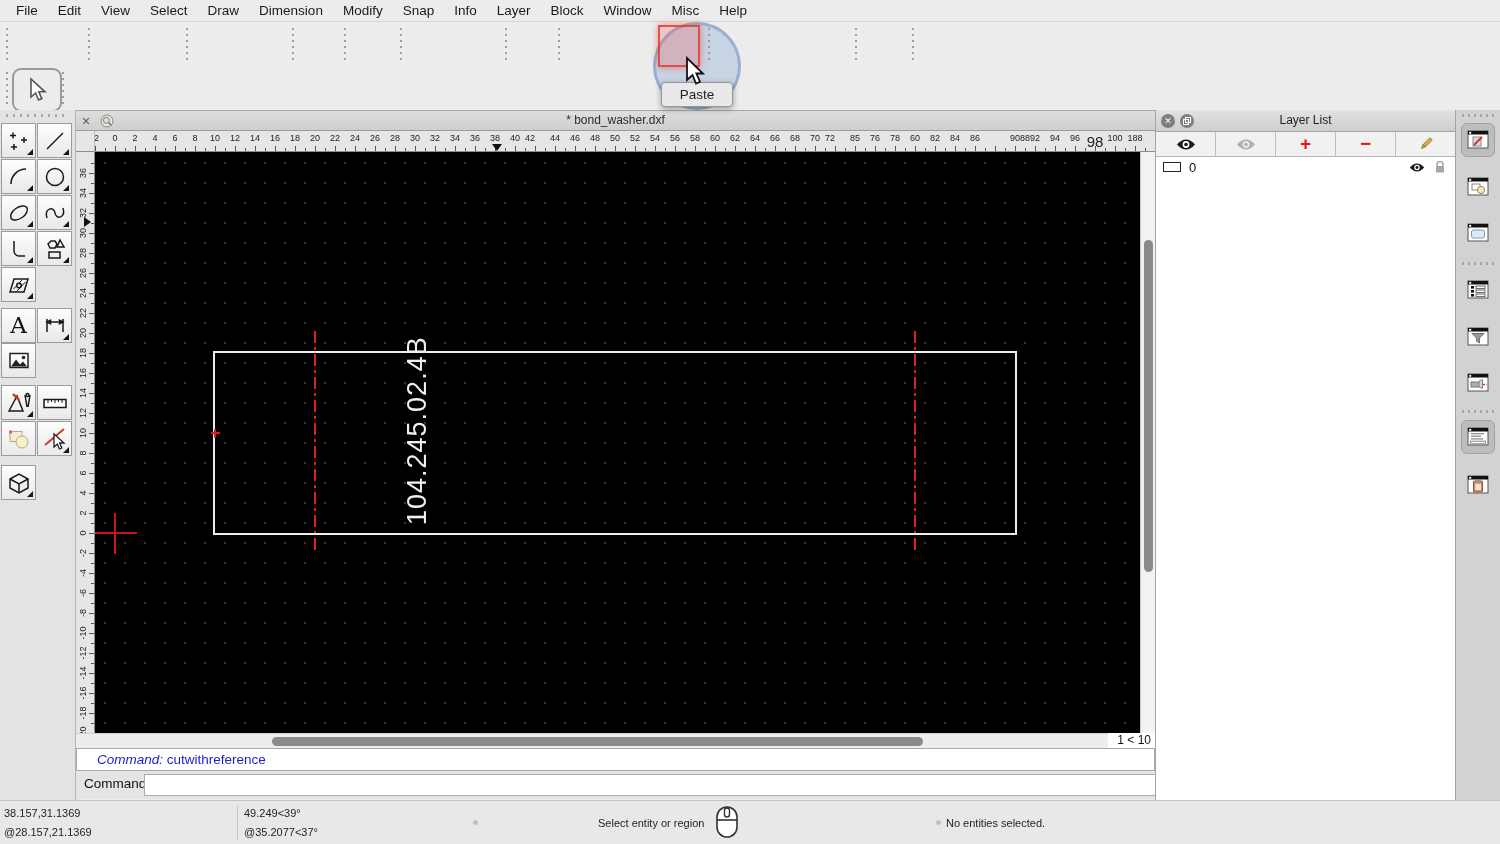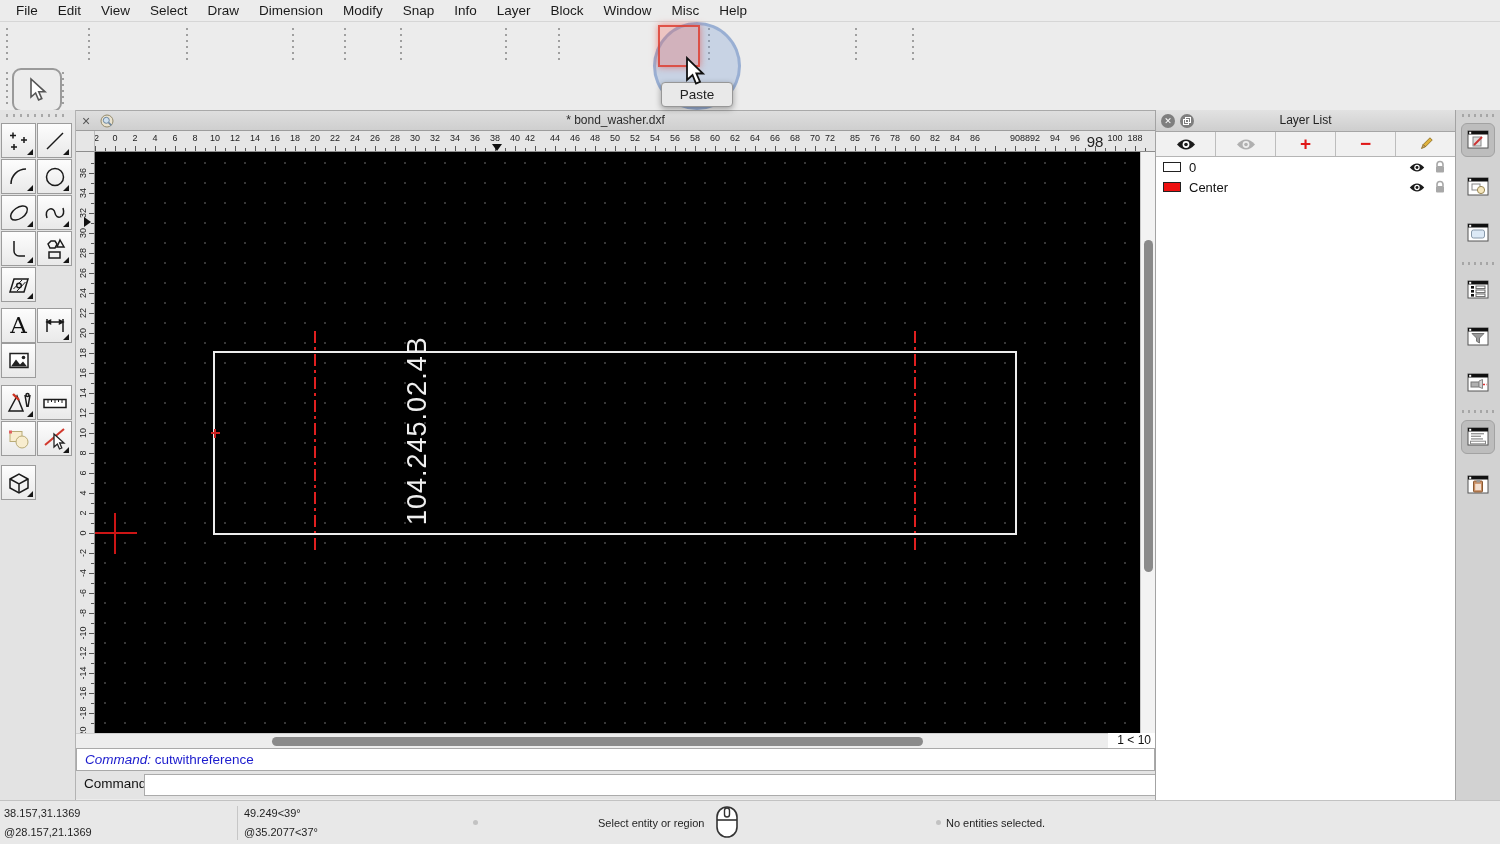--- a/index.html
+++ b/index.html
@@ -51,21 +51,21 @@
   #canvas{left:95px;top:152px;width:1045px;height:581px;background:#000;overflow:hidden;
     background-image:radial-gradient(#373737 1px,transparent 1.4px);background-size:20px 20px;background-position:0px 1px;}
   #vscroll{left:1140px;top:152px;width:15px;height:581px;background:#f3f3f3;border-left:1px solid #c9c9c9;box-sizing:border-box;}
   #vthumb{left:2.5px;top:88px;width:9px;height:332px;background:#8a8a8a;border-radius:5px;}
   #hscroll{left:76px;top:733px;width:1032px;height:15px;background:#ededed;border-top:1px solid #cfcfcf;box-sizing:border-box;}
   #hthumb{left:196px;top:2.5px;width:651px;height:9px;background:#8a8a8a;border-radius:5px;}
   #scalebox{left:1108px;top:733px;width:47px;height:15px;background:#fff;font-size:12px;color:#111;
     text-align:right;padding-right:4px;box-sizing:border-box;line-height:15px;}
   
   #cmdhistory{left:76px;top:748px;width:1079px;height:23px;background:#fff;border:1px solid #a9a9a9;
-    box-sizing:border-box;font-size:13.5px;line-height:21px;padding-left:8px;color:#1c1ccd;}
+    box-sizing:border-box;font-size:13.5px;line-height:21px;padding-left:20px;color:#1c1ccd;}
   #cmdhistory .lbl{font-style:italic;}
   #cmdrow{left:76px;top:771px;width:1079px;height:28px;background:#e4e4e4;}
   #cmdlabel{position:absolute;left:8px;top:5px;font-size:13.5px;color:#111;}
   #cmdinput{position:absolute;left:68px;top:3px;width:1052px;height:20px;border:1px solid #ababab;
     background:#fff;font-size:13px;padding:0 4px;outline:none;}
   #cmddetach{position:absolute;left:1128px;top:3px;width:24px;height:21px;background:linear-gradient(#fafafa,#e3e3e3);
     border:1px solid #a3a3a3;box-sizing:border-box;display:flex;align-items:center;justify-content:center;}
   
   #layerpanel{left:1155px;top:110px;width:301px;height:690px;background:#fff;border-left:1px solid #a3a3a3;
     border-right:1px solid #a3a3a3;box-sizing:border-box;}
@@ -780,33 +780,20 @@
         <span class="eye"><svg width="16" height="11" viewBox="0 0 20 13">
             <path d="M1 6.5 Q10 -3.5 19 6.5 Q10 16.5 1 6.5 Z" fill="#1a1a1a"></path>
             <circle cx="10" cy="6.5" r="3.4" fill="#fff"></circle>
             <circle cx="10" cy="6.5" r="1.8" fill="#1a1a1a"></circle>
           </svg></span>
         <span class="lock"><svg width="12" height="14" viewBox="0 0 12 14">
             <path d="M3 6 V4.5 a3 3 0 0 1 6 0 V6" fill="none" stroke="#a8a8a8" stroke-width="1.6"></path>
             <rect x="2" y="6" width="8" height="6.5" rx="1" fill="#a8a8a8"></rect>
           </svg></span>
       </div>
-      <div class="lrow">
-        <span class="swatch" style="background: rgb(238, 17, 17);"></span>
-        <span>Center</span>
-        <span class="eye"><svg width="16" height="11" viewBox="0 0 20 13">
-            <path d="M1 6.5 Q10 -3.5 19 6.5 Q10 16.5 1 6.5 Z" fill="#1a1a1a"></path>
-            <circle cx="10" cy="6.5" r="3.4" fill="#fff"></circle>
-            <circle cx="10" cy="6.5" r="1.8" fill="#1a1a1a"></circle>
-          </svg></span>
-        <span class="lock"><svg width="12" height="14" viewBox="0 0 12 14">
-            <path d="M3 6 V4.5 a3 3 0 0 1 6 0 V6" fill="none" stroke="#a8a8a8" stroke-width="1.6"></path>
-            <rect x="2" y="6" width="8" height="6.5" rx="1" fill="#a8a8a8"></rect>
-          </svg></span>
-      </div>
     </div>
 </div>
 
 <div id="rightstrip" class="abs">
   <div class="dotrow" style="top:4px"></div>
   <div class="dock pressed" style="top:13px">
     <svg width="22" height="20" viewBox="0 0 22 20">
         <rect x="1" y="1" width="20" height="17" fill="#fff" stroke="#555"></rect>
         <rect x="1" y="1" width="20" height="3.5" fill="#111"></rect>
         <rect x="2.2" y="1.8" width="2" height="2" fill="#fff"></rect>

